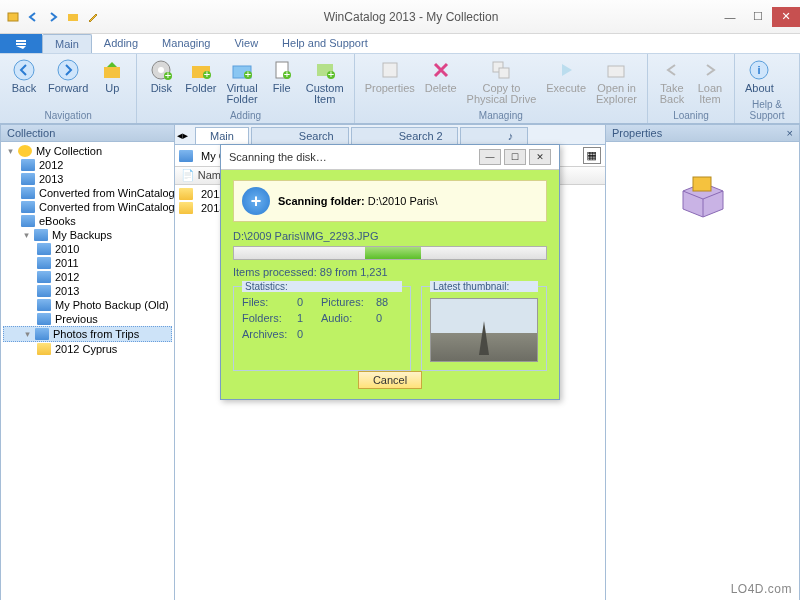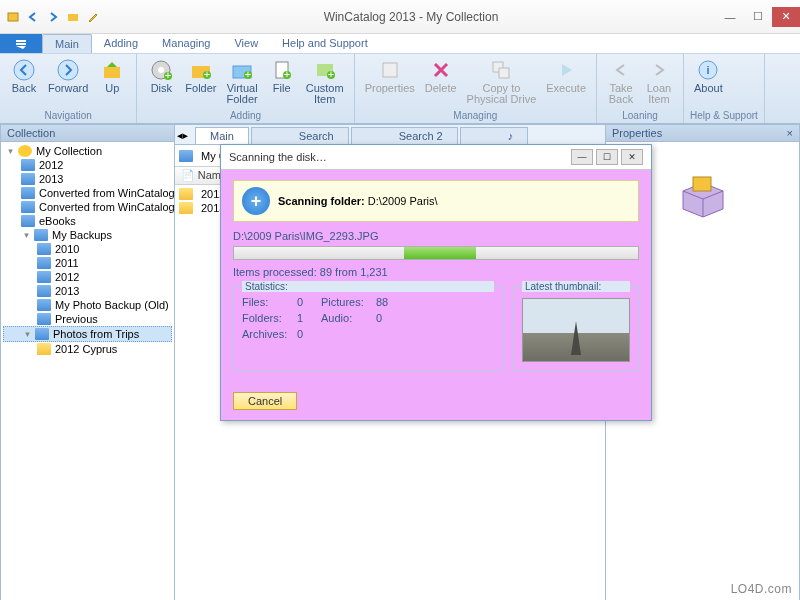--- a/index.html
+++ b/index.html
@@ -60,38 +60,38 @@
 
 .right { width: 195px; display: flex; flex-direction: column; }
 .bigicon-area { height: 105px; background: #fff; display: flex; align-items: center; justify-content: center; }
 .prop-header { display: flex; background: linear-gradient(#e8f0f9,#d5e3f2); border-top:1px solid #a5bdd7; border-bottom:1px solid #a5bdd7; }
 .prop-col { flex: 1; padding: 2px 6px; color: #3a5a84; border-right: 1px solid #b9cde2; }
 .prop-body { flex: 1; background: #fff; }
 
 .statusbar { height: 28px; background: linear-gradient(#e8f0f9,#d5e3f2); border-top: 1px solid #a5bdd7; padding: 18px 8px; color: #3a5a84; }
 
 
-.dialog { position: absolute; left: 220px; top: 144px; width: 432px; background: #f0abfc; border: 1px solid #7a9ec4; box-shadow: 2px 2px 6px rgba(0,0,0,.25); }
+.dialog { position: absolute; left: 220px; top: 144px; width: 340px; background: #bef264; border: 1px solid #7a9ec4; box-shadow: 2px 2px 6px rgba(0,0,0,.25); }
 .dlg-title { background: #fff; padding: 4px 8px; font-size: 12px; color: #333; display: flex; align-items: center; border-bottom:1px solid #ccc; }
 .dlg-title .spacer { flex: 1; }
 .dlg-winbtn { width: 22px; height: 16px; background: #e8e8e8; border: 1px solid #b0b0b0; margin-left: 3px; display:flex; align-items:center; justify-content:center; font-size:9px; }
 .dlg-body { padding: 10px 12px; }
 .scan-banner { background: #fdfde3; border: 1px solid #d6d28a; padding: 6px 8px; display: flex; align-items: center; gap: 8px; }
 .plus-icon { width: 28px; height: 28px; background: radial-gradient(#6ab0ef,#2b7cd3); border-radius: 50%; display:flex; align-items:center; justify-content:center; color:#fff; font-weight:bold; font-size:18px; }
 .scan-path { margin: 8px 0 4px; color: #3a5a84; }
 .progress { height: 14px; background: linear-gradient(#f5f5f5,#e0e0e0); border: 1px solid #b0b0b0; position: relative; }
 .progress-fill { position: absolute; left: 42%; width: 18%; top:0; bottom:0; background: linear-gradient(#a6e07a,#5cbf2a); }
 .items-line { margin: 6px 0 8px; color: #3a5a84; }
 .stats-row { display: flex; gap: 10px; }
 .stats-box { border: 1px solid #b9cde2; padding: 4px 8px 8px; }
 .stats-box legend, .fieldset-label { color: #3a5a84; font-size: 10px; position: relative; top: -10px; background: #dce8f5; padding: 0 3px; }
 .stat-grid { display: grid; grid-template-columns: 55px 24px 55px 24px; row-gap: 4px; color:#3a5a84; margin-top:-6px; }
 .thumb { width: 108px; height: 64px; border: 1px solid #999; background: linear-gradient(#d8e4ee 0%, #d8e4ee 55%, #8a8a7e 55%, #6d6d64 100%); position: relative; margin-top:-4px; }
 .eiffel { position:absolute; left:48px; bottom:6px; width:0; height:0; border-left:5px solid transparent; border-right:5px solid transparent; border-bottom:34px solid #4a4a44; }
-.dlg-footer { display: flex; justify-content: flex-start; margin-top: 21px; }
+.dlg-footer { display: flex; justify-content: center; margin-top: 0; }
 .cancel-btn { background: linear-gradient(#fff2c8,#ffe27a); border: 1px solid #c9a73e; padding: 2px 14px; color: #333; }
 
 .watermark { position: absolute; right: 8px; bottom: 4px; color: #888; font-size: 12px; letter-spacing: .5px; }
 
 svg { display: block; }
 </style>
 </head>
 <body>
 
 <div class="titlebar">
@@ -263,20 +263,29 @@
           <div class="lbl" style="white-space:pre">Copy to
 Physical Drive</div>
         </div>
       <div class="ribbon-btn disabled">
           <div class="icon-box">
             <svg width="22" height="22">
               <path d="M7 5l10 6-10 6z" fill="#bde"></path>
             </svg>
           </div>
           <div class="lbl">Execute</div>
+        </div>
+      <div class="ribbon-btn disabled">
+          <div class="icon-box">
+            <svg width="22" height="22">
+              <rect x="3" y="7" width="16" height="11" fill="#eee" stroke="#bbb"></rect>
+            </svg>
+          </div>
+          <div class="lbl" style="white-space:pre">Open in
+Explorer</div>
         </div>
     </div>
     <div class="group-label">Managing</div>
   </div>
   <div class="ribbon-group">
     <div class="ribbon-row">
       <div class="ribbon-btn disabled">
           <div class="icon-box">
             <svg width="22" height="22">
               <path d="M14 6l-7 5 7 5" fill="none" stroke="#bbb" stroke-width="2"></path>
@@ -454,21 +463,21 @@
   <div class="dlg-title">
     <span>Scanning the disk…</span>
     <span class="spacer"></span>
     <span class="dlg-winbtn">—</span>
     <span class="dlg-winbtn">☐</span>
     <span class="dlg-winbtn">✕</span>
   </div>
   <div class="dlg-body">
     <div class="scan-banner">
       <div class="plus-icon">+</div>
-      <div><b>Scanning folder: </b><span>D:\2009 Paris\</span></div>
+      <div><b>Scanning folder: </b><span>D:\2010 Paris\</span></div>
     </div>
     <div class="scan-path">D:\2009 Paris\IMG_2293.JPG</div>
     <div class="progress">
         <div class="progress-fill"></div>
       </div>
     <div class="items-line">Items processed: 89 from 1,231</div>
     <div class="stats-row">
       <div class="stats-box" style="flex:1">
         <div class="fieldset-label">Statistics:</div>
         <div class="stat-grid">

